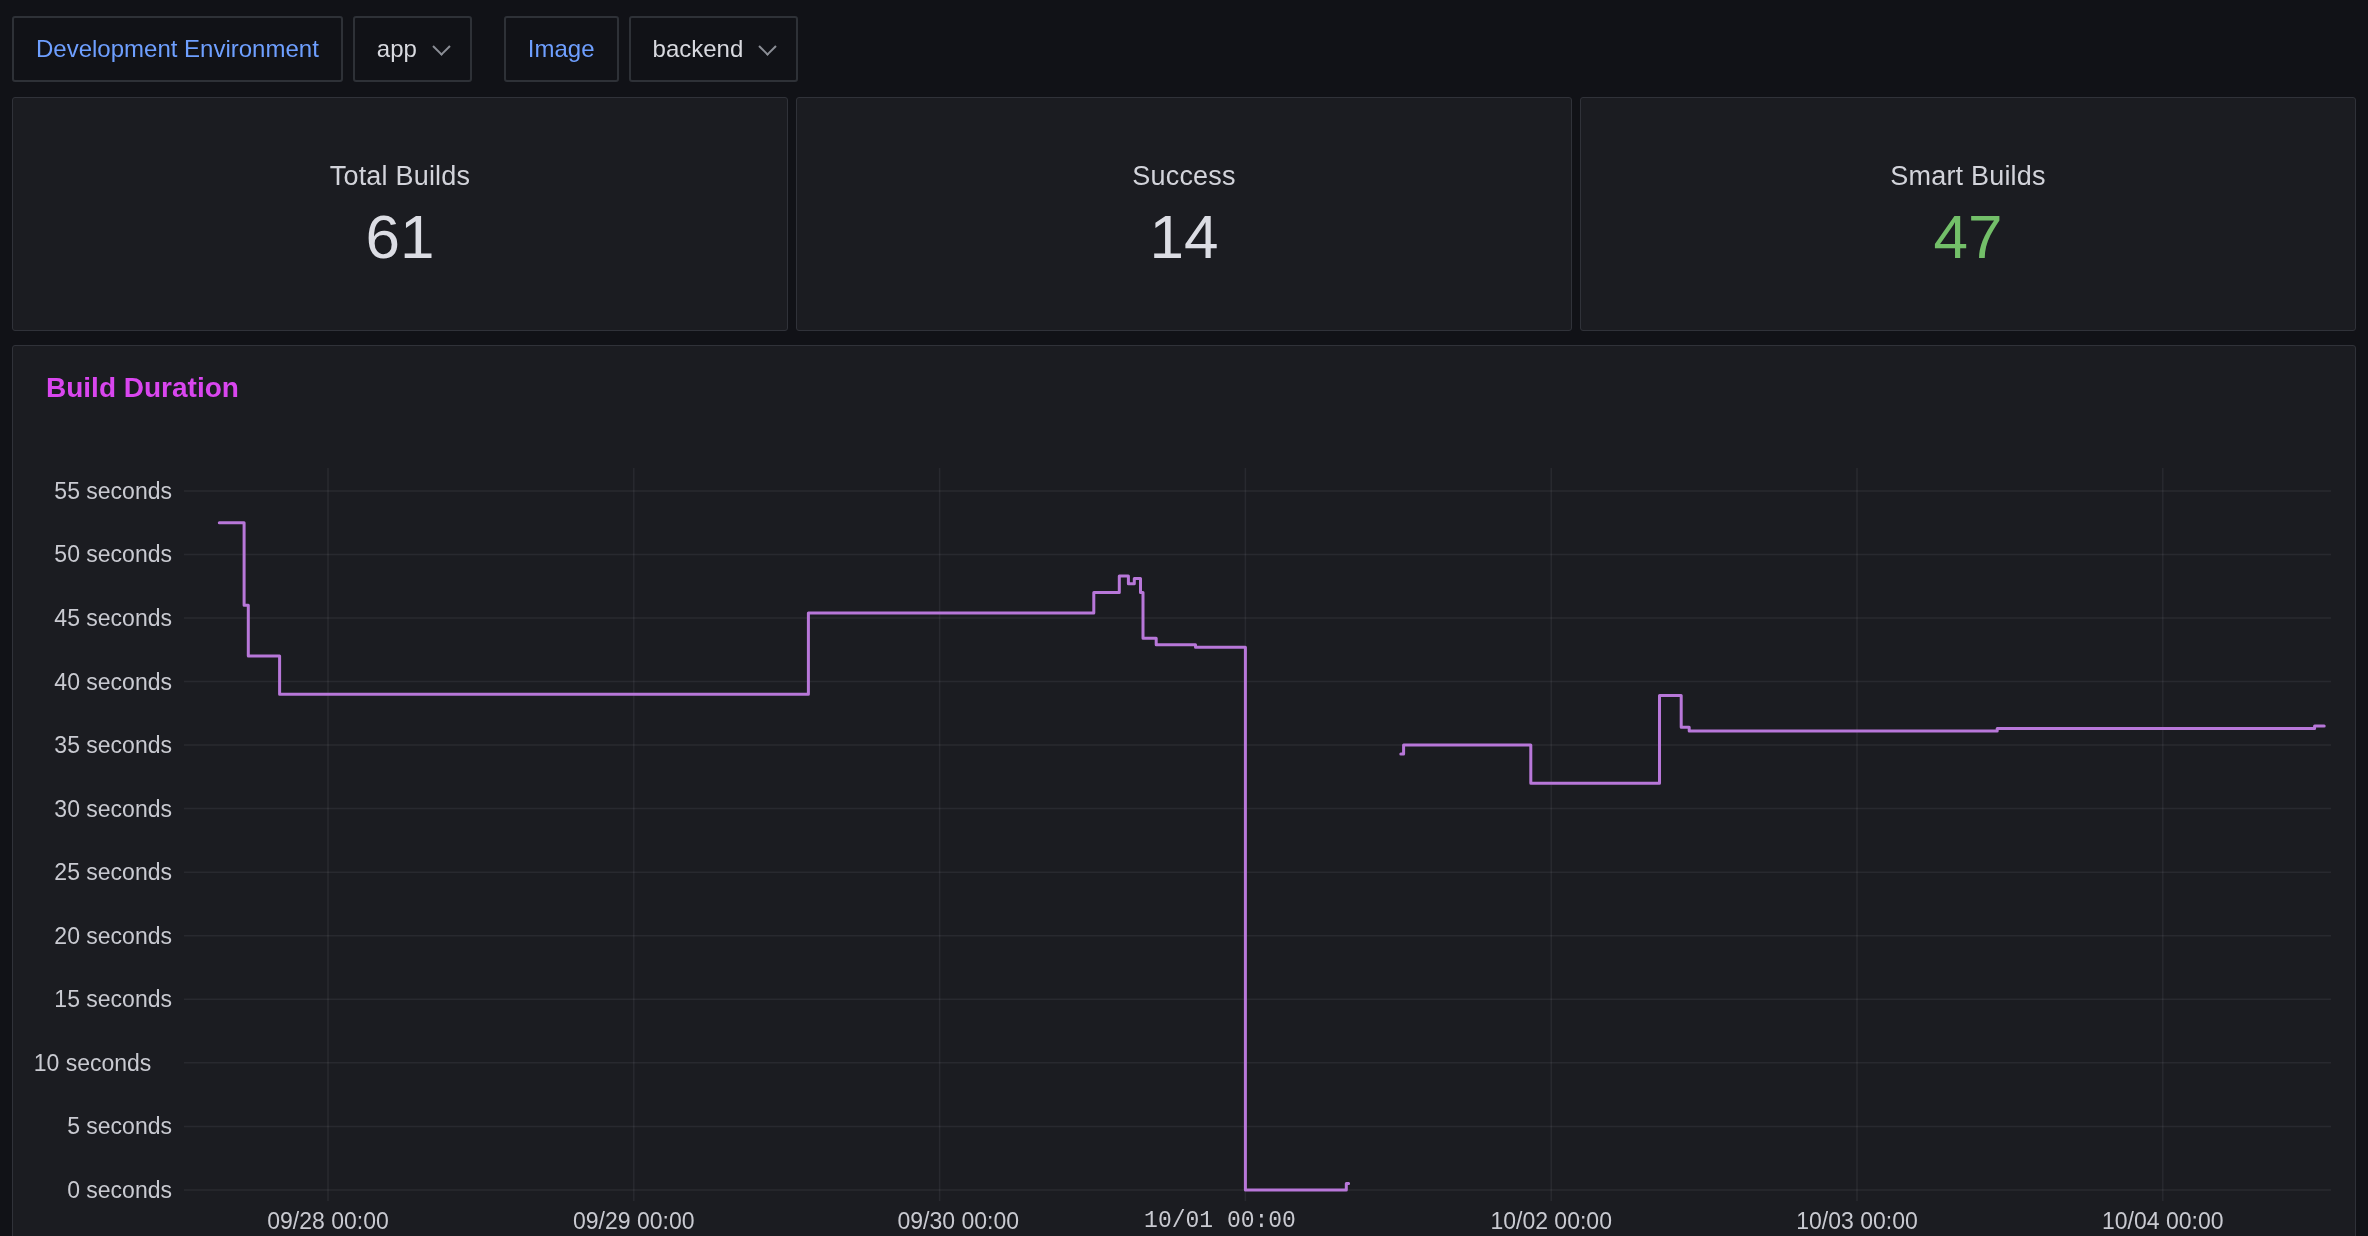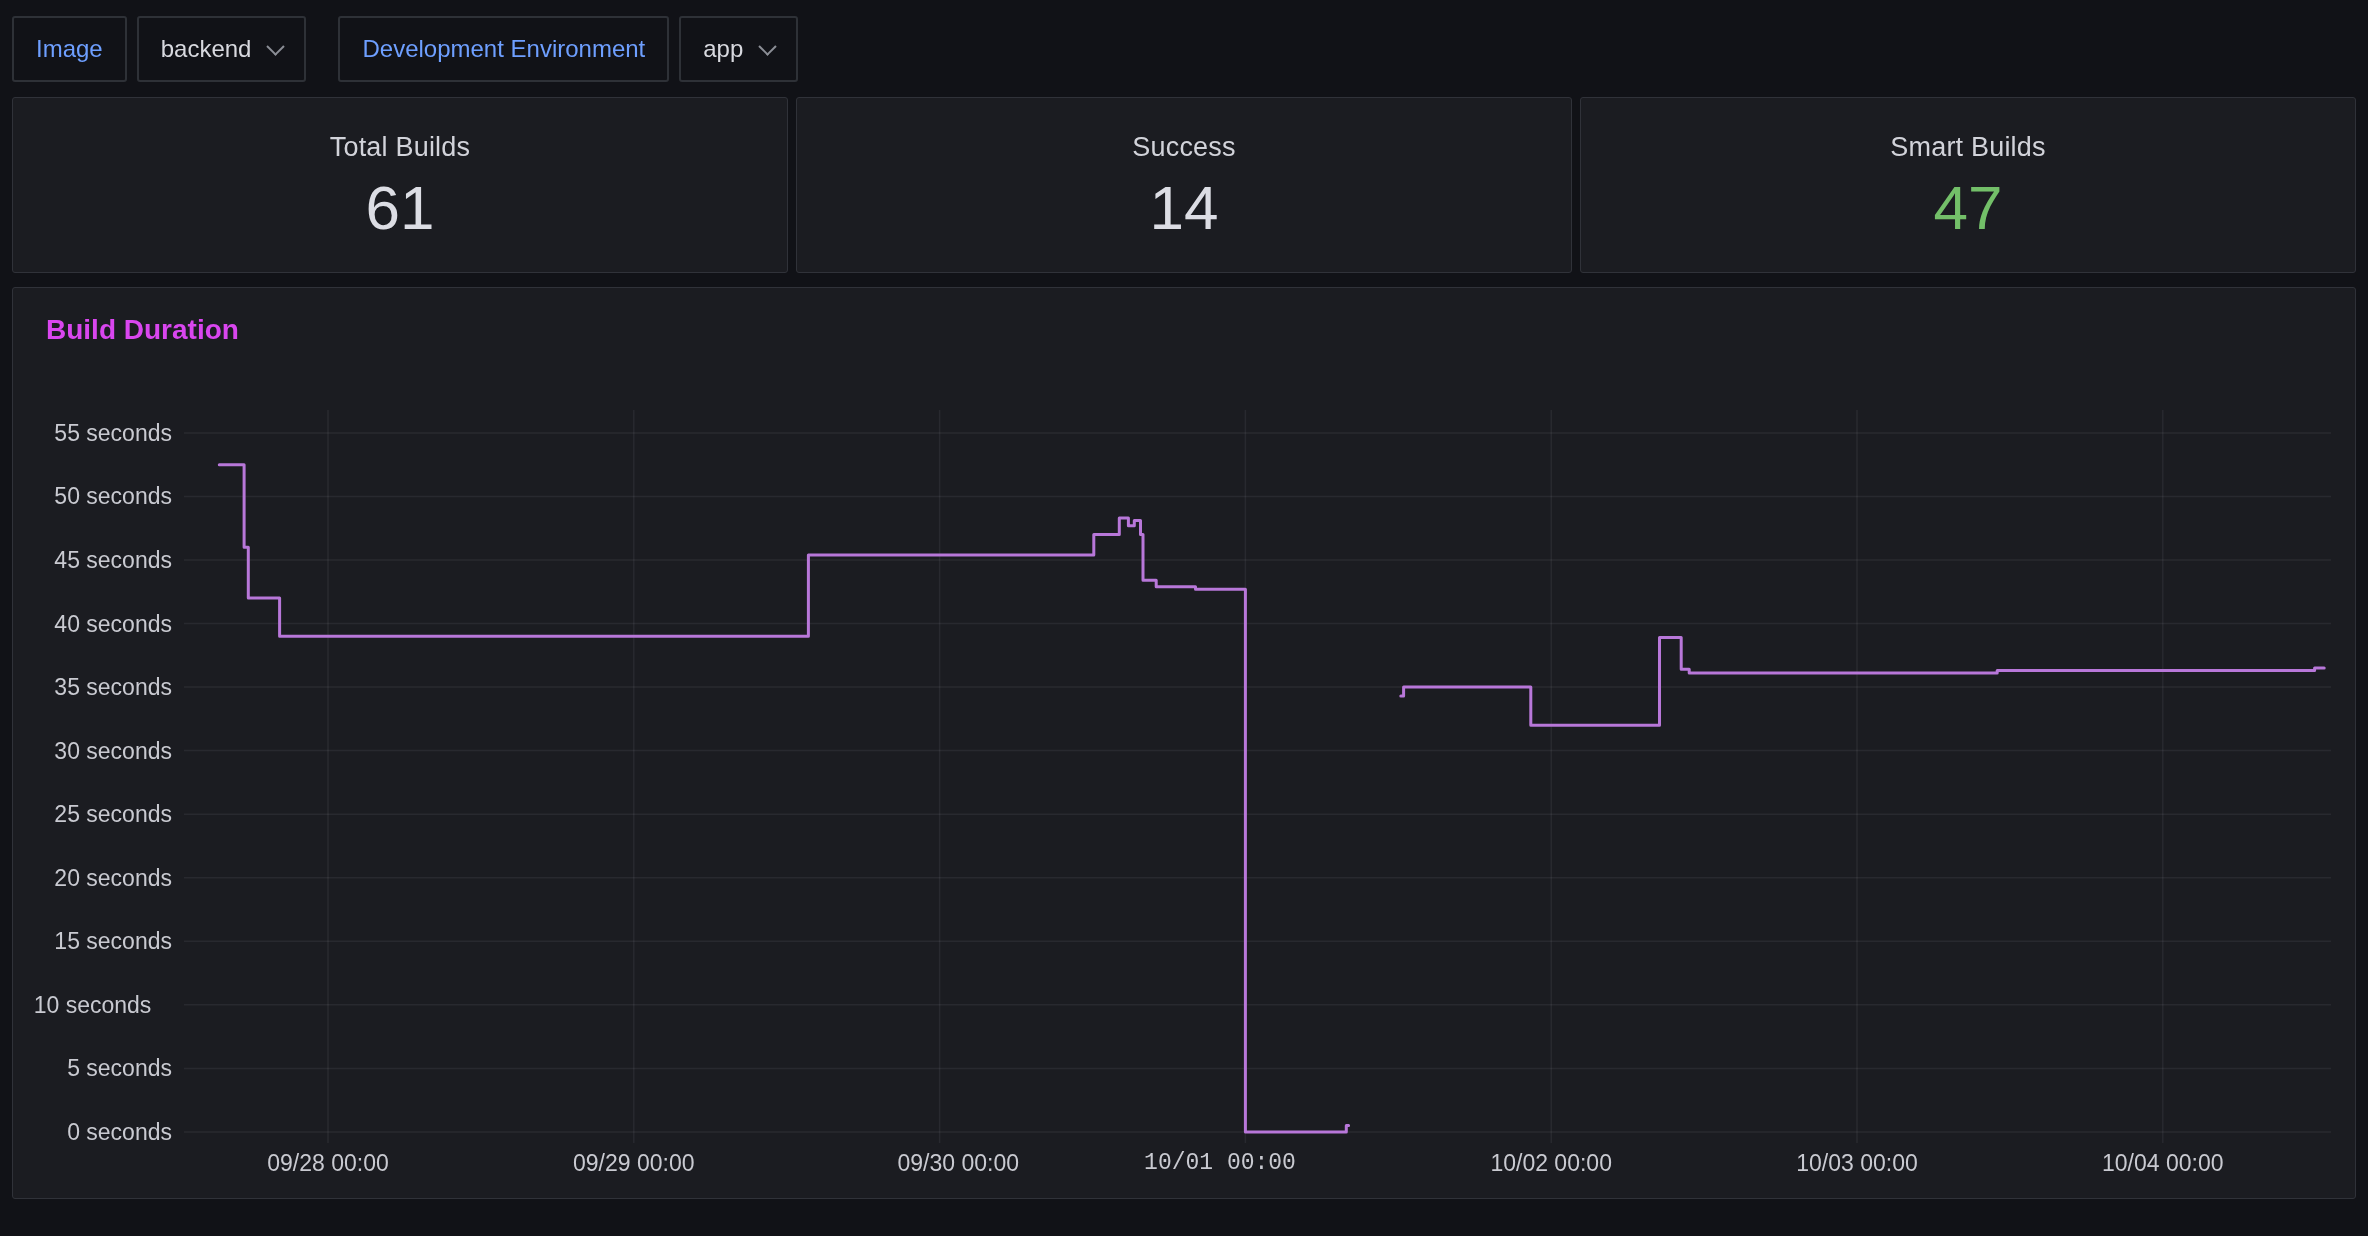--- a/index.html
+++ b/index.html
@@ -11,21 +11,21 @@
   .var-pair{display:flex;gap:10px;margin-right:22px;}
   .vbox{height:62px;border:2px solid #2e3137;border-radius:3px;background:#111217;
     display:flex;align-items:center;padding:0 22px;font-size:24px;white-space:nowrap;}
   .vbox.vlabel{color:#6e9fff;font-weight:500;}
   .vbox.vvalue{color:#d8d9df;cursor:pointer;}
   .chev{display:inline-block;width:11px;height:11px;border-right:2px solid #8b8e96;
     border-bottom:2px solid #8b8e96;transform:rotate(45deg) translate(-2px,-2px);
     margin-left:18px;}
 
   
-  .stats-row{display:flex;gap:8px;margin-top:15px;height:176px;}
+  .stats-row{display:flex;gap:8px;margin-top:15px;height:234px;}
   .panel{background:#1b1c21;border:1px solid #303239;border-radius:3px;box-sizing:border-box;}
   .stat-panel{flex:1;display:flex;flex-direction:column;align-items:center;justify-content:center;gap:14px;}
   .stat-title{font-size:27px;color:#d2d3da;letter-spacing:.2px;}
   .stat-value{font-size:62px;font-weight:500;line-height:1;}
 
   
   .chart-panel{position:relative;margin-top:14px;height:912px;}
   .chart-title{position:absolute;left:33px;top:26px;font-size:28px;font-weight:600;color:#d946ef;cursor:pointer;}
   .plot{position:absolute;left:171px;top:122px;width:2147px;height:733px;}
   .ylabels span{position:absolute;left:0;width:159px;text-align:right;
@@ -33,30 +33,30 @@
   .xlabels span{position:absolute;width:240px;text-align:center;
     font-size:23px;color:#c9cad1;line-height:26px;top:862px;}
 </style>
 </head>
 <body>
 
 <div class="page">
 
   <div class="toolbar">
     <div class="var-pair">
-      <div class="vbox vlabel">Image</div>
+      <div class="vbox vlabel">Development Environment</div>
       <div class="vbox vvalue">
-        <span>backend</span>
+        <span>app</span>
         <span class="chev"></span>
       </div>
     </div>
     <div class="var-pair">
-      <div class="vbox vlabel">Development Environment</div>
+      <div class="vbox vlabel">Image</div>
       <div class="vbox vvalue">
-        <span>app</span>
+        <span>backend</span>
         <span class="chev"></span>
       </div>
     </div>
   </div>
 
   <div class="stats-row">
     <div class="panel stat-panel">
       <div class="stat-title">Total Builds</div>
       <div class="stat-value" style="color: rgb(220, 221, 228);">61</div>
     </div>

